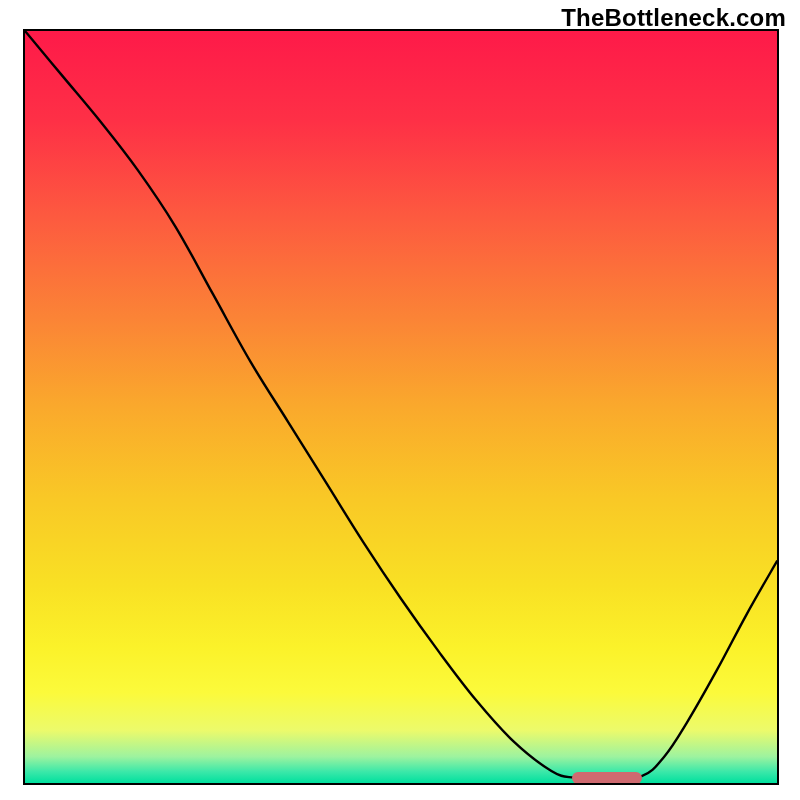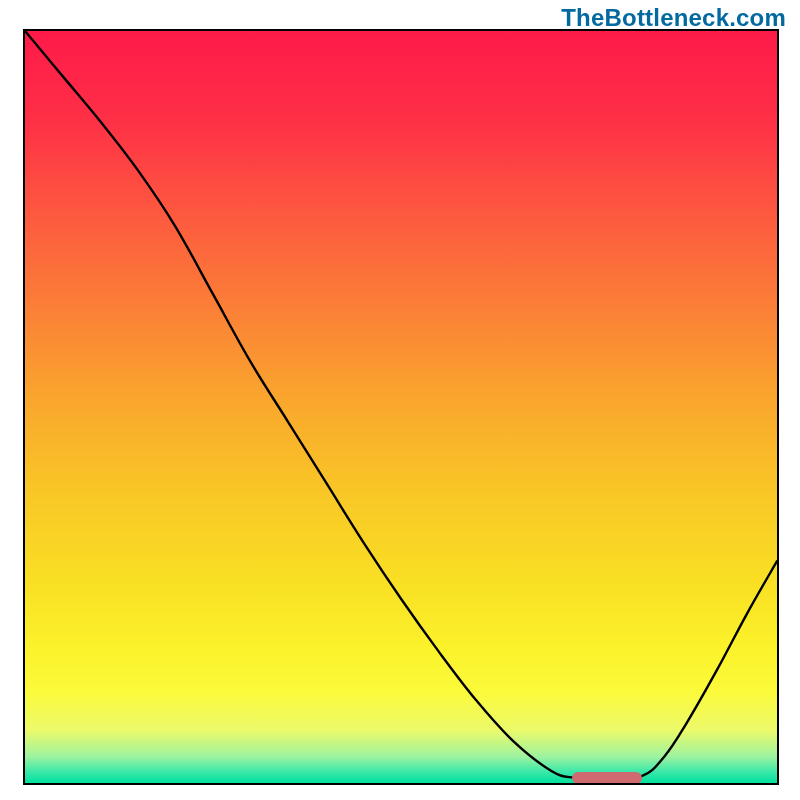--- a/index.html
+++ b/index.html
@@ -14,21 +14,21 @@
     position: relative;
     width: 800px;
     height: 800px;
   }
   .watermark {
     position: absolute;
     top: 4px;
     right: 14px;
     font-size: 24px;
     font-weight: 600;
-    color: #0369a1;
+    color: #000000;
     letter-spacing: 0.2px;
   }
   .plot-frame {
     position: absolute;
     left: 23px;
     top: 29px;
     width: 756px;
     height: 756px;
     border: 2px solid #000000;
     box-sizing: border-box;

